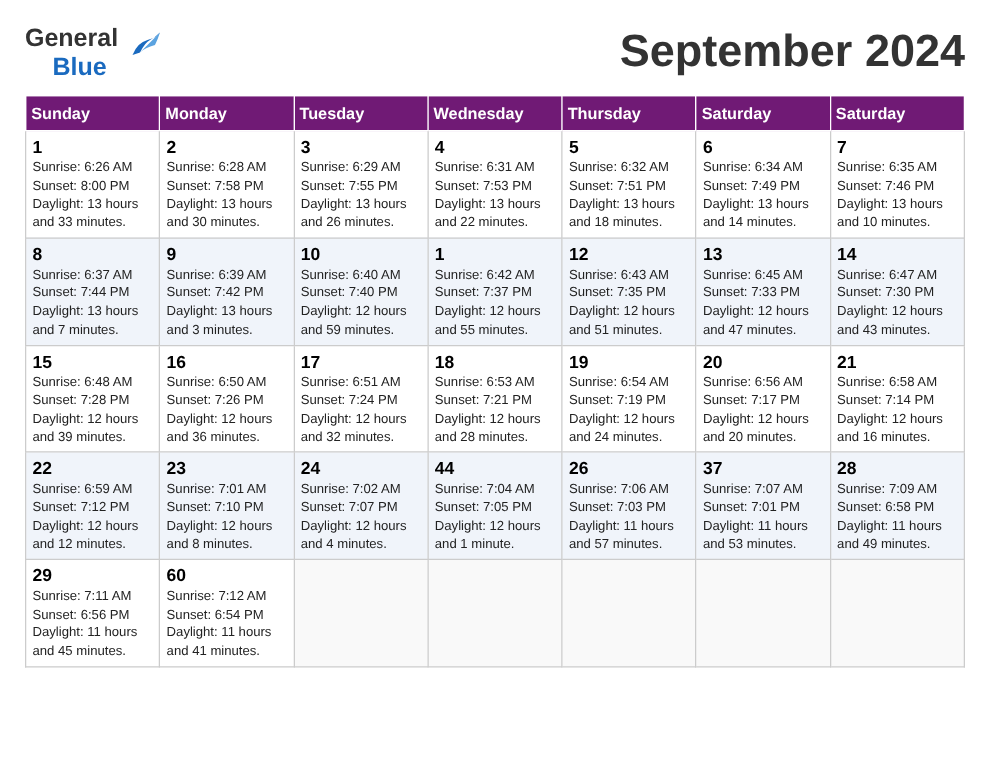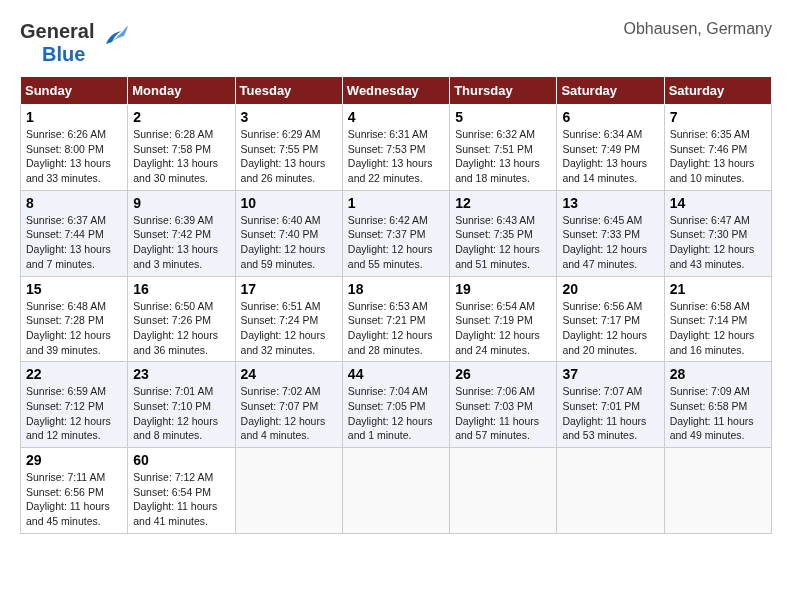--- a/index.html
+++ b/index.html
@@ -28,21 +28,21 @@
     .location-title {
       font-size: 16px;
       color: #555;
     }
     .calendar {
       width: 100%;
       border-collapse: collapse;
       font-size: 11px;
     }
     .calendar th {
-      background-color: #7f1d1d;
+      background-color: #701a75;
       color: #fff;
       padding: 6px 4px;
       text-align: left;
       font-size: 13px;
       font-weight: bold;
       border: 1px solid #fff;
     }
     .calendar td {
       vertical-align: top;
       padding: 4px 5px;
@@ -92,21 +92,21 @@
     <div>
       <span class="general-text">General</span><br>
       <span class="general-text blue-text">Blue</span>
     </div>
     <svg width="32" height="28" viewBox="0 0 32 28" style="margin-left:4px; margin-top:-10px;">
       <path d="M8,20 Q12,10 20,8 Q28,6 30,2 Q26,6 22,8 Q18,10 14,18 Z" fill="#1a6abf"></path>
       <path d="M14,18 Q18,14 26,12 Q28,8 30,2 Q22,10 16,16 Z" fill="#5ba3e0"></path>
     </svg>
   </div>
   <div class="title-section">
-    <div class="location-title">Obhausen, Germany</div>
+    <div class="month-title">September 2024</div>
   </div>
 </div>
 
 <table class="calendar">
   <thead>
     <tr>
     <th>Sunday</th>
         <th>Monday</th>
         <th>Tuesday</th>
         <th>Wednesday</th>

